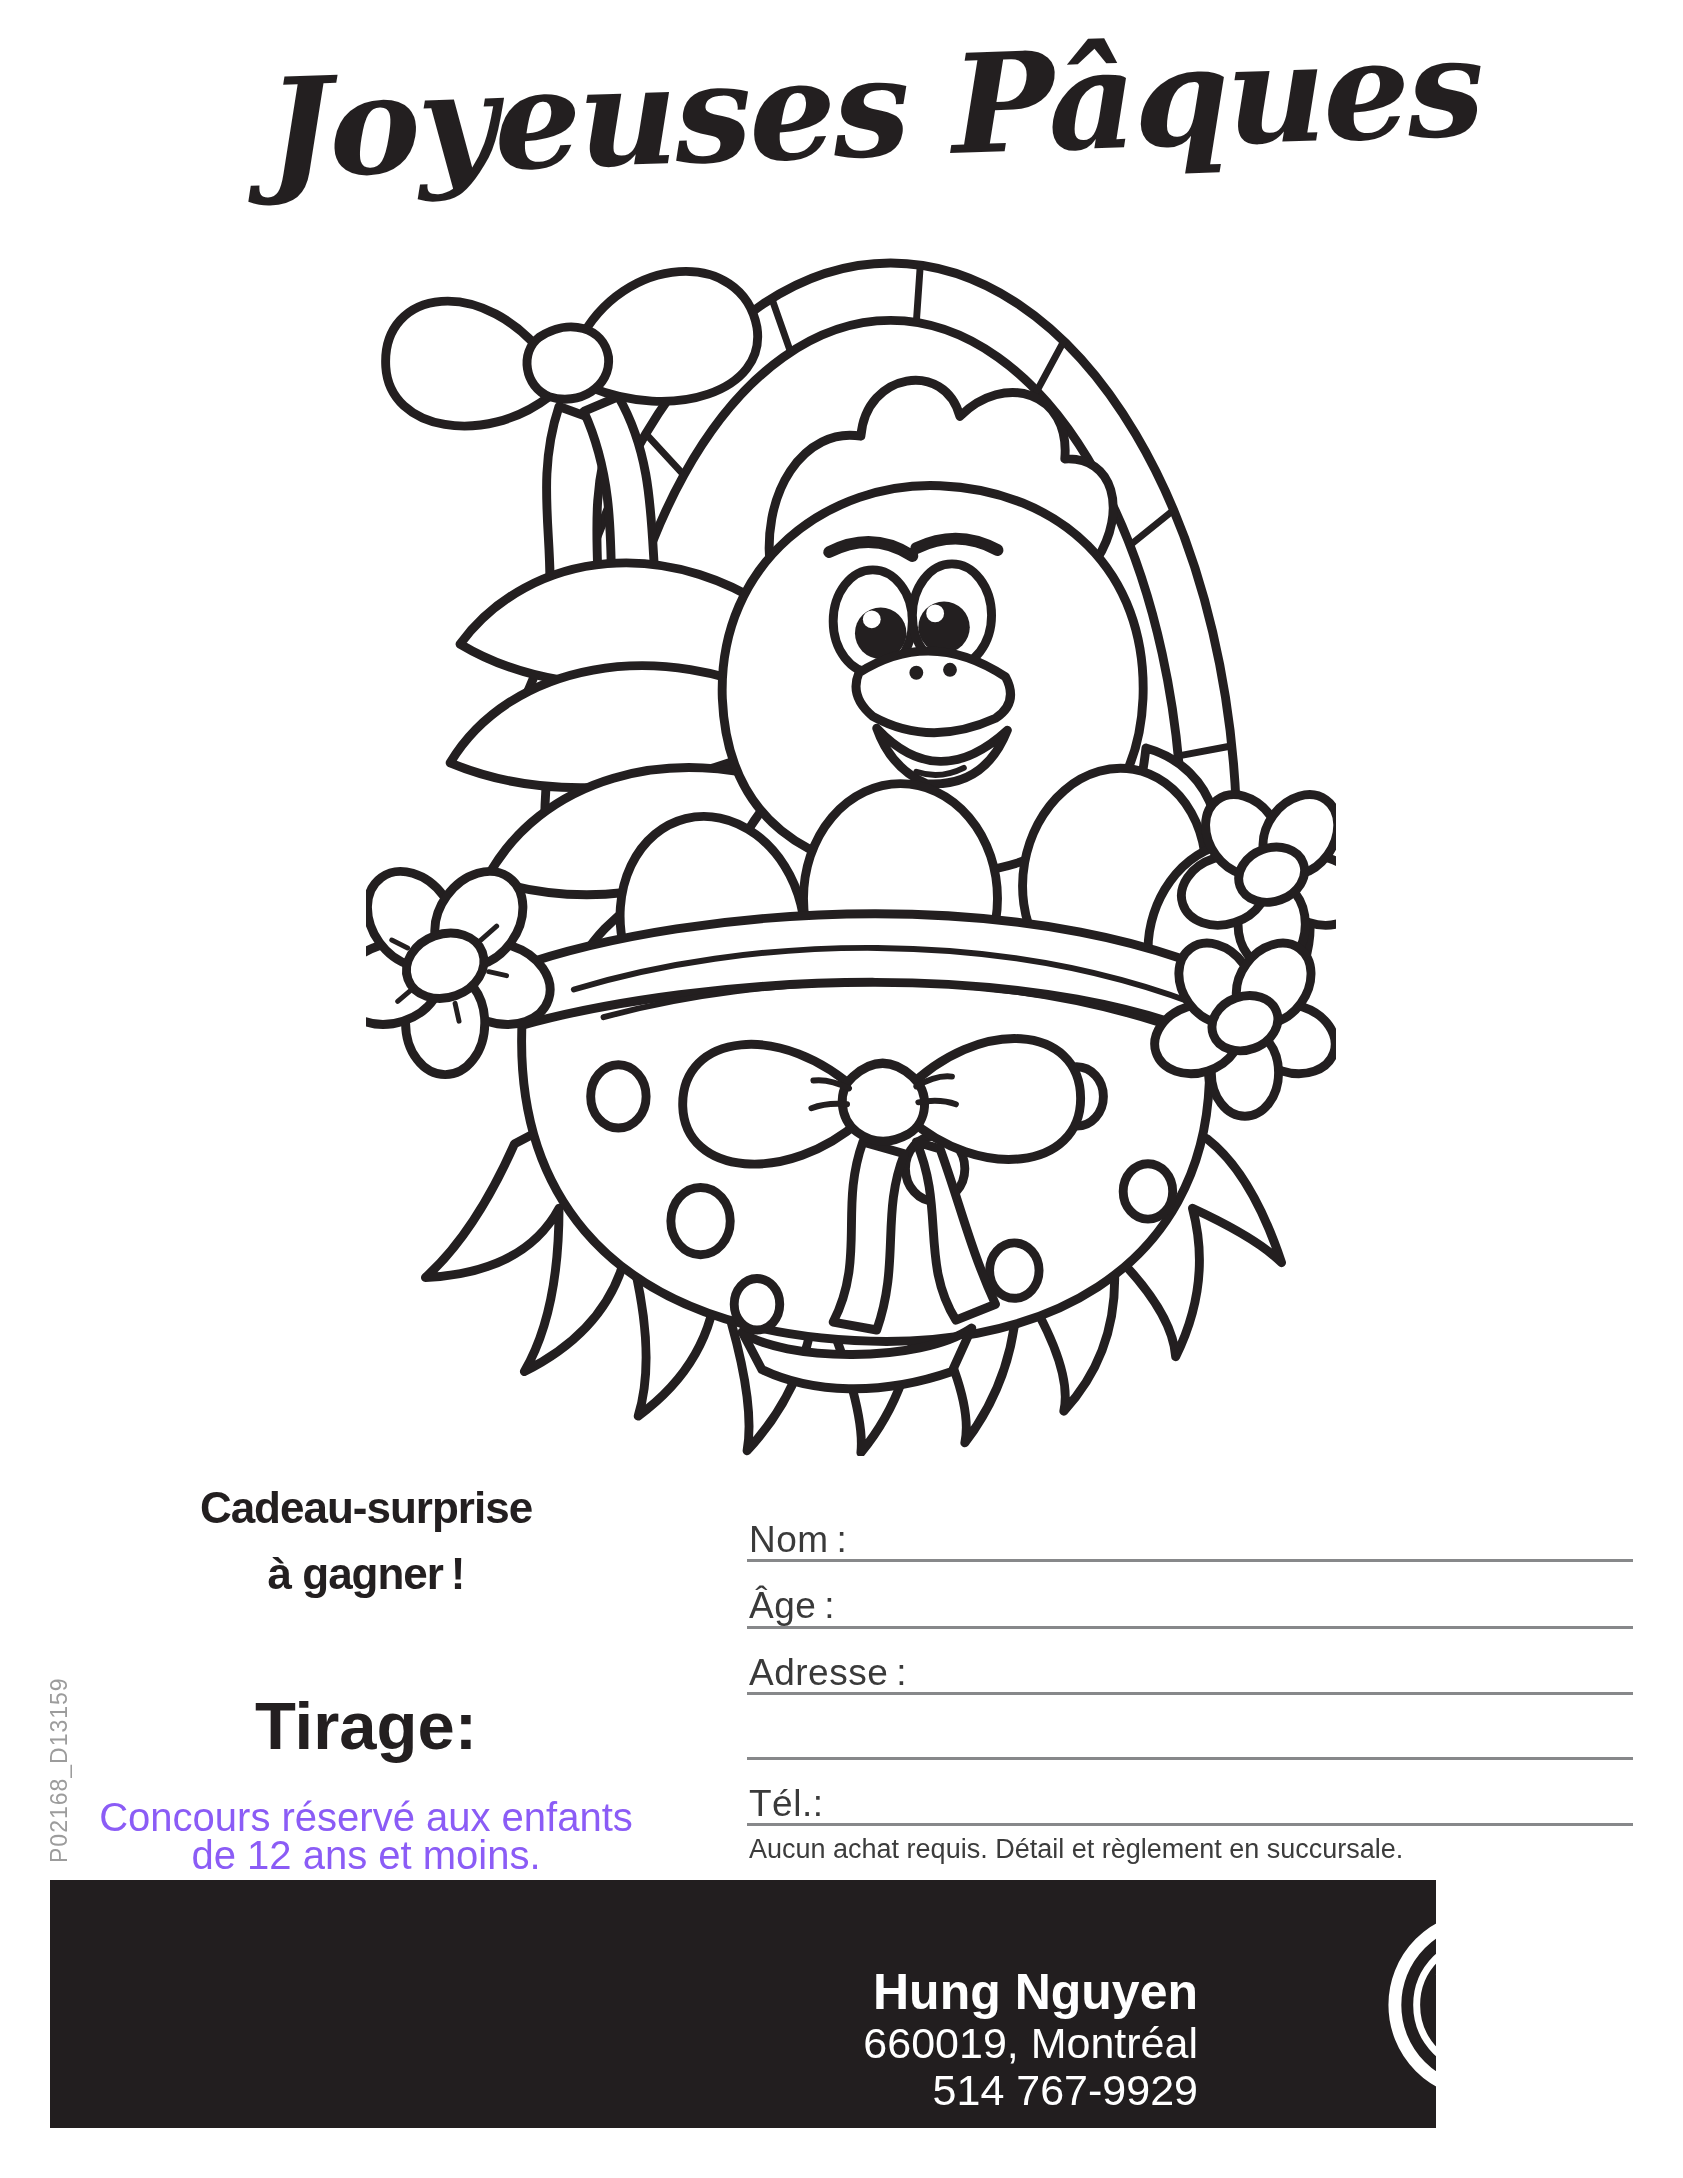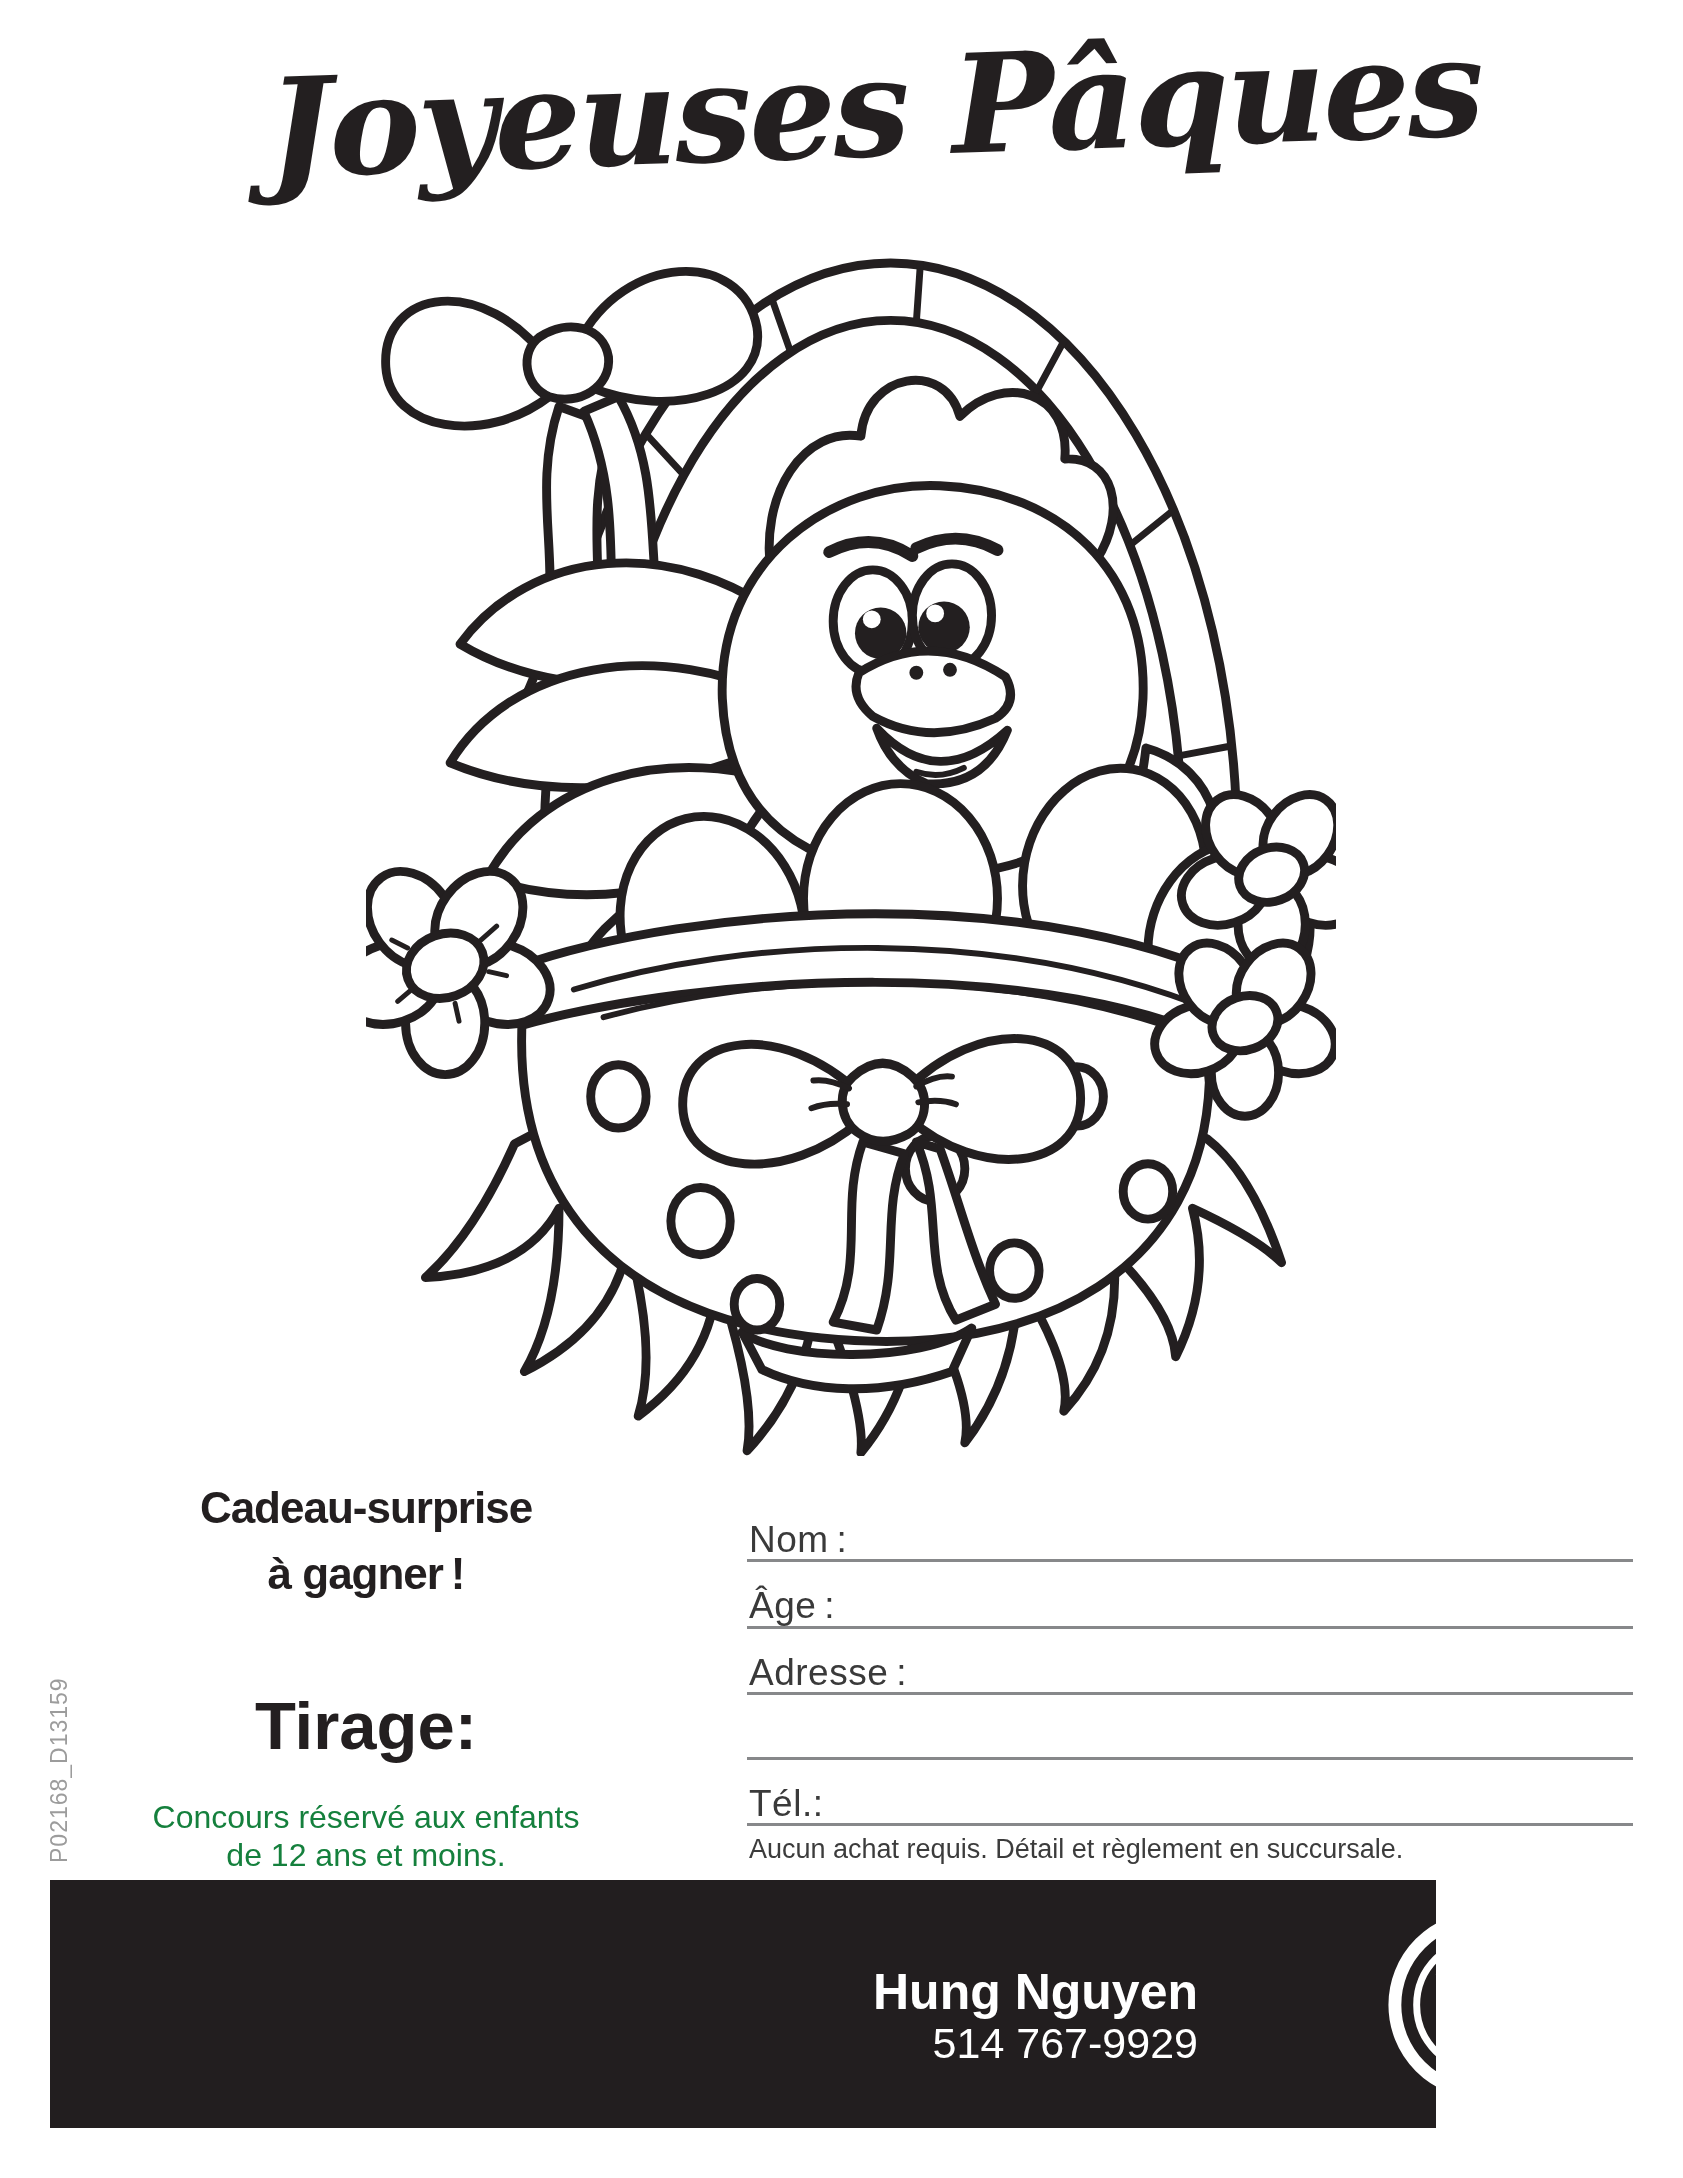--- a/index.html
+++ b/index.html
@@ -13,21 +13,21 @@
 
   .illo{position:absolute;left:366px;top:233px}
   .ln{fill:#ffffff;stroke:#231f20;stroke-width:9;stroke-linecap:round;stroke-linejoin:round}
   .tn{fill:none;stroke:#231f20;stroke-linecap:round;stroke-linejoin:round}
 
   .headline{position:absolute;left:79px;top:1475px;width:574px;text-align:center;
             font-weight:bold;font-size:44px;line-height:66px;color:#231f20;letter-spacing:-1px}
   .tirage{position:absolute;left:79px;top:1687px;width:574px;text-align:center;
           font-weight:bold;font-size:67px;color:#231f20}
   .note{position:absolute;left:79px;top:1798px;width:574px;text-align:center;
-        font-size:32px;line-height:38px;color:#15803d}
+        font-size:40px;line-height:38px;color:#8b5cf6}
 
   .code{position:absolute;left:46px;top:1863px;transform:rotate(-90deg);
         transform-origin:0 0;font-size:23px;color:#9c9c9c;letter-spacing:1px;white-space:nowrap}
 
   .flabel{position:absolute;left:749px;font-size:37px;color:#3a3a3a;letter-spacing:0.5px}
   .fline{position:absolute;left:747px;width:886px;height:0;border-bottom:3px solid #87888a}
   .disclaimer{position:absolute;left:749px;top:1834px;font-size:27px;color:#3c3c3c}
 
   .footer{position:absolute;left:50px;top:1880px;width:1386px;height:248px;background:#221e1f}
   .store{position:absolute;right:238px;top:85px;text-align:right;color:#ffffff}
@@ -185,20 +185,21 @@
 
     <div class="flabel" style="top:1783px">Tél.:</div>
     <div class="fline" style="top:1823px"></div>
 
     <div class="disclaimer">Aucun achat requis. Détail et règlement en succursale.</div>
   </div>
 
   <div class="footer">
     <div class="store">
       <div class="store-name">Hung Nguyen</div>
+      <div class="store-line">660019, Montréal</div>
       <div class="store-line">514 767-9929</div>
     </div>
     <svg class="ulogo" width="198" height="198" viewBox="0 0 200 200">
       <circle cx="100" cy="100" r="88" fill="none" stroke="#ffffff" stroke-width="13"></circle>
       <circle cx="100" cy="100" r="66" fill="none" stroke="#ffffff" stroke-width="7"></circle>
       <text x="100" y="146" text-anchor="middle" fill="#ffffff" font-family="DejaVu Sans, sans-serif" font-size="120" font-weight="bold" transform="rotate(-14 100 100)">U</text>
     </svg>
   </div>
 
 </div>

